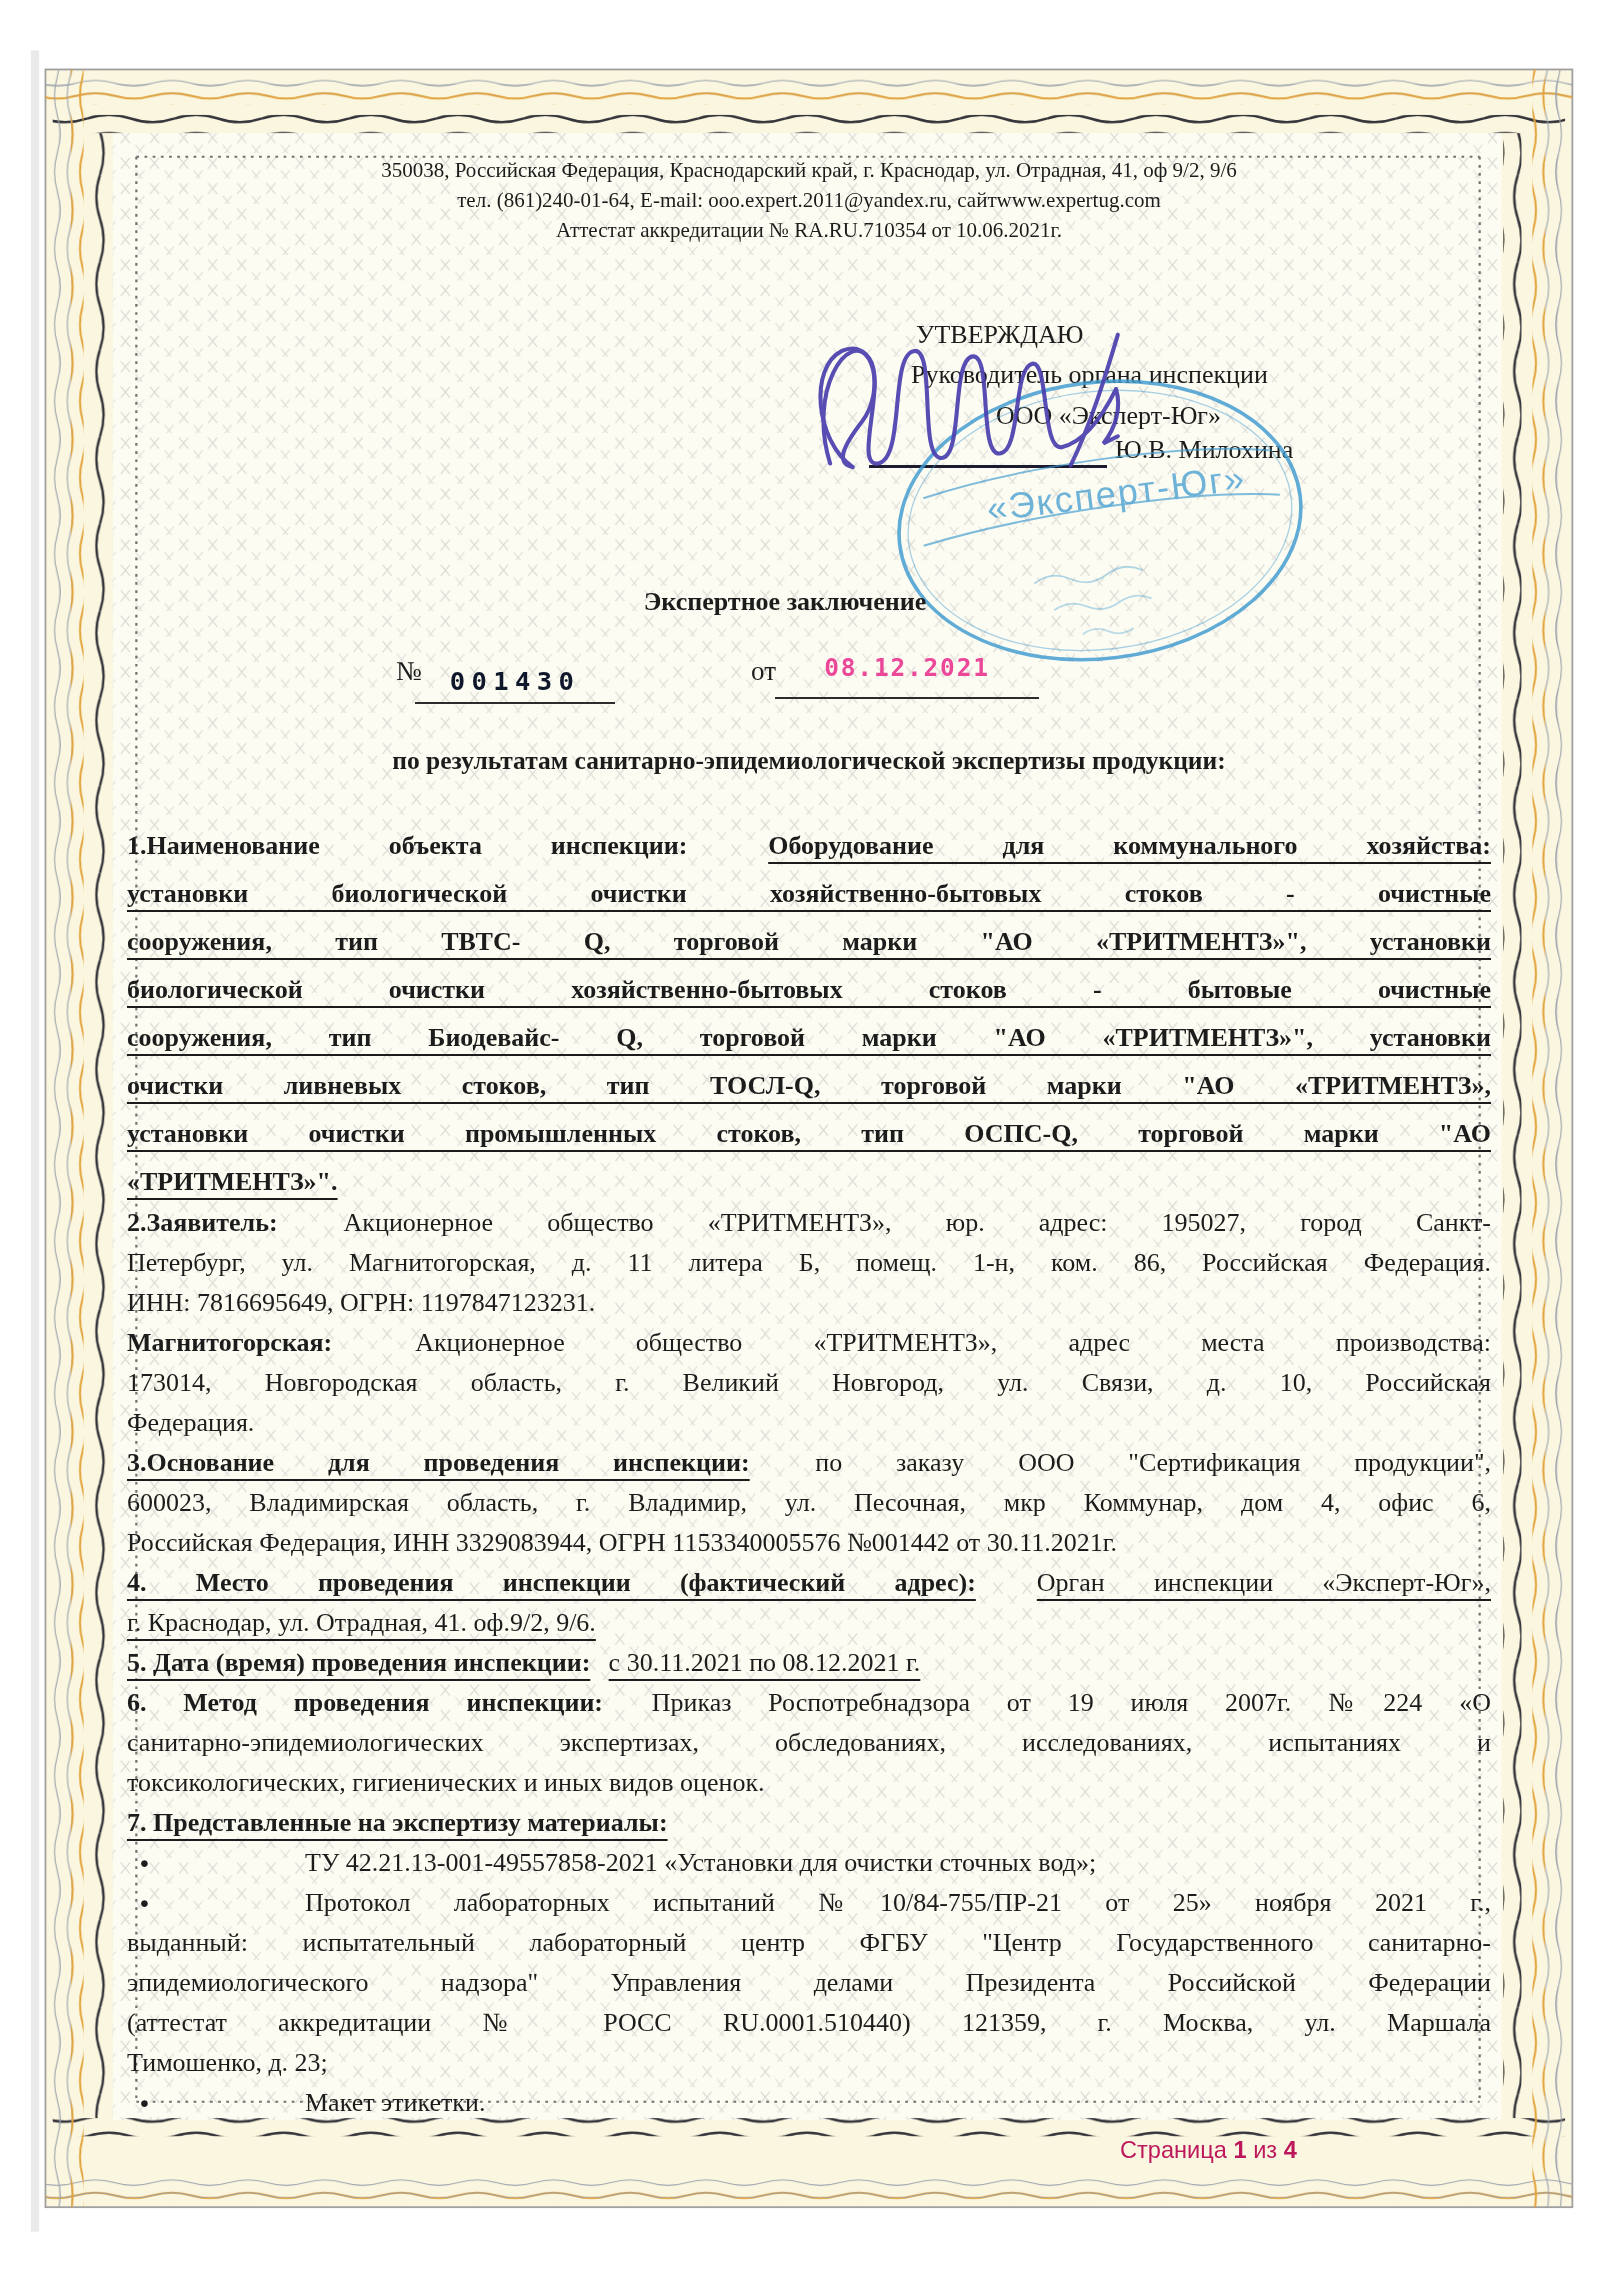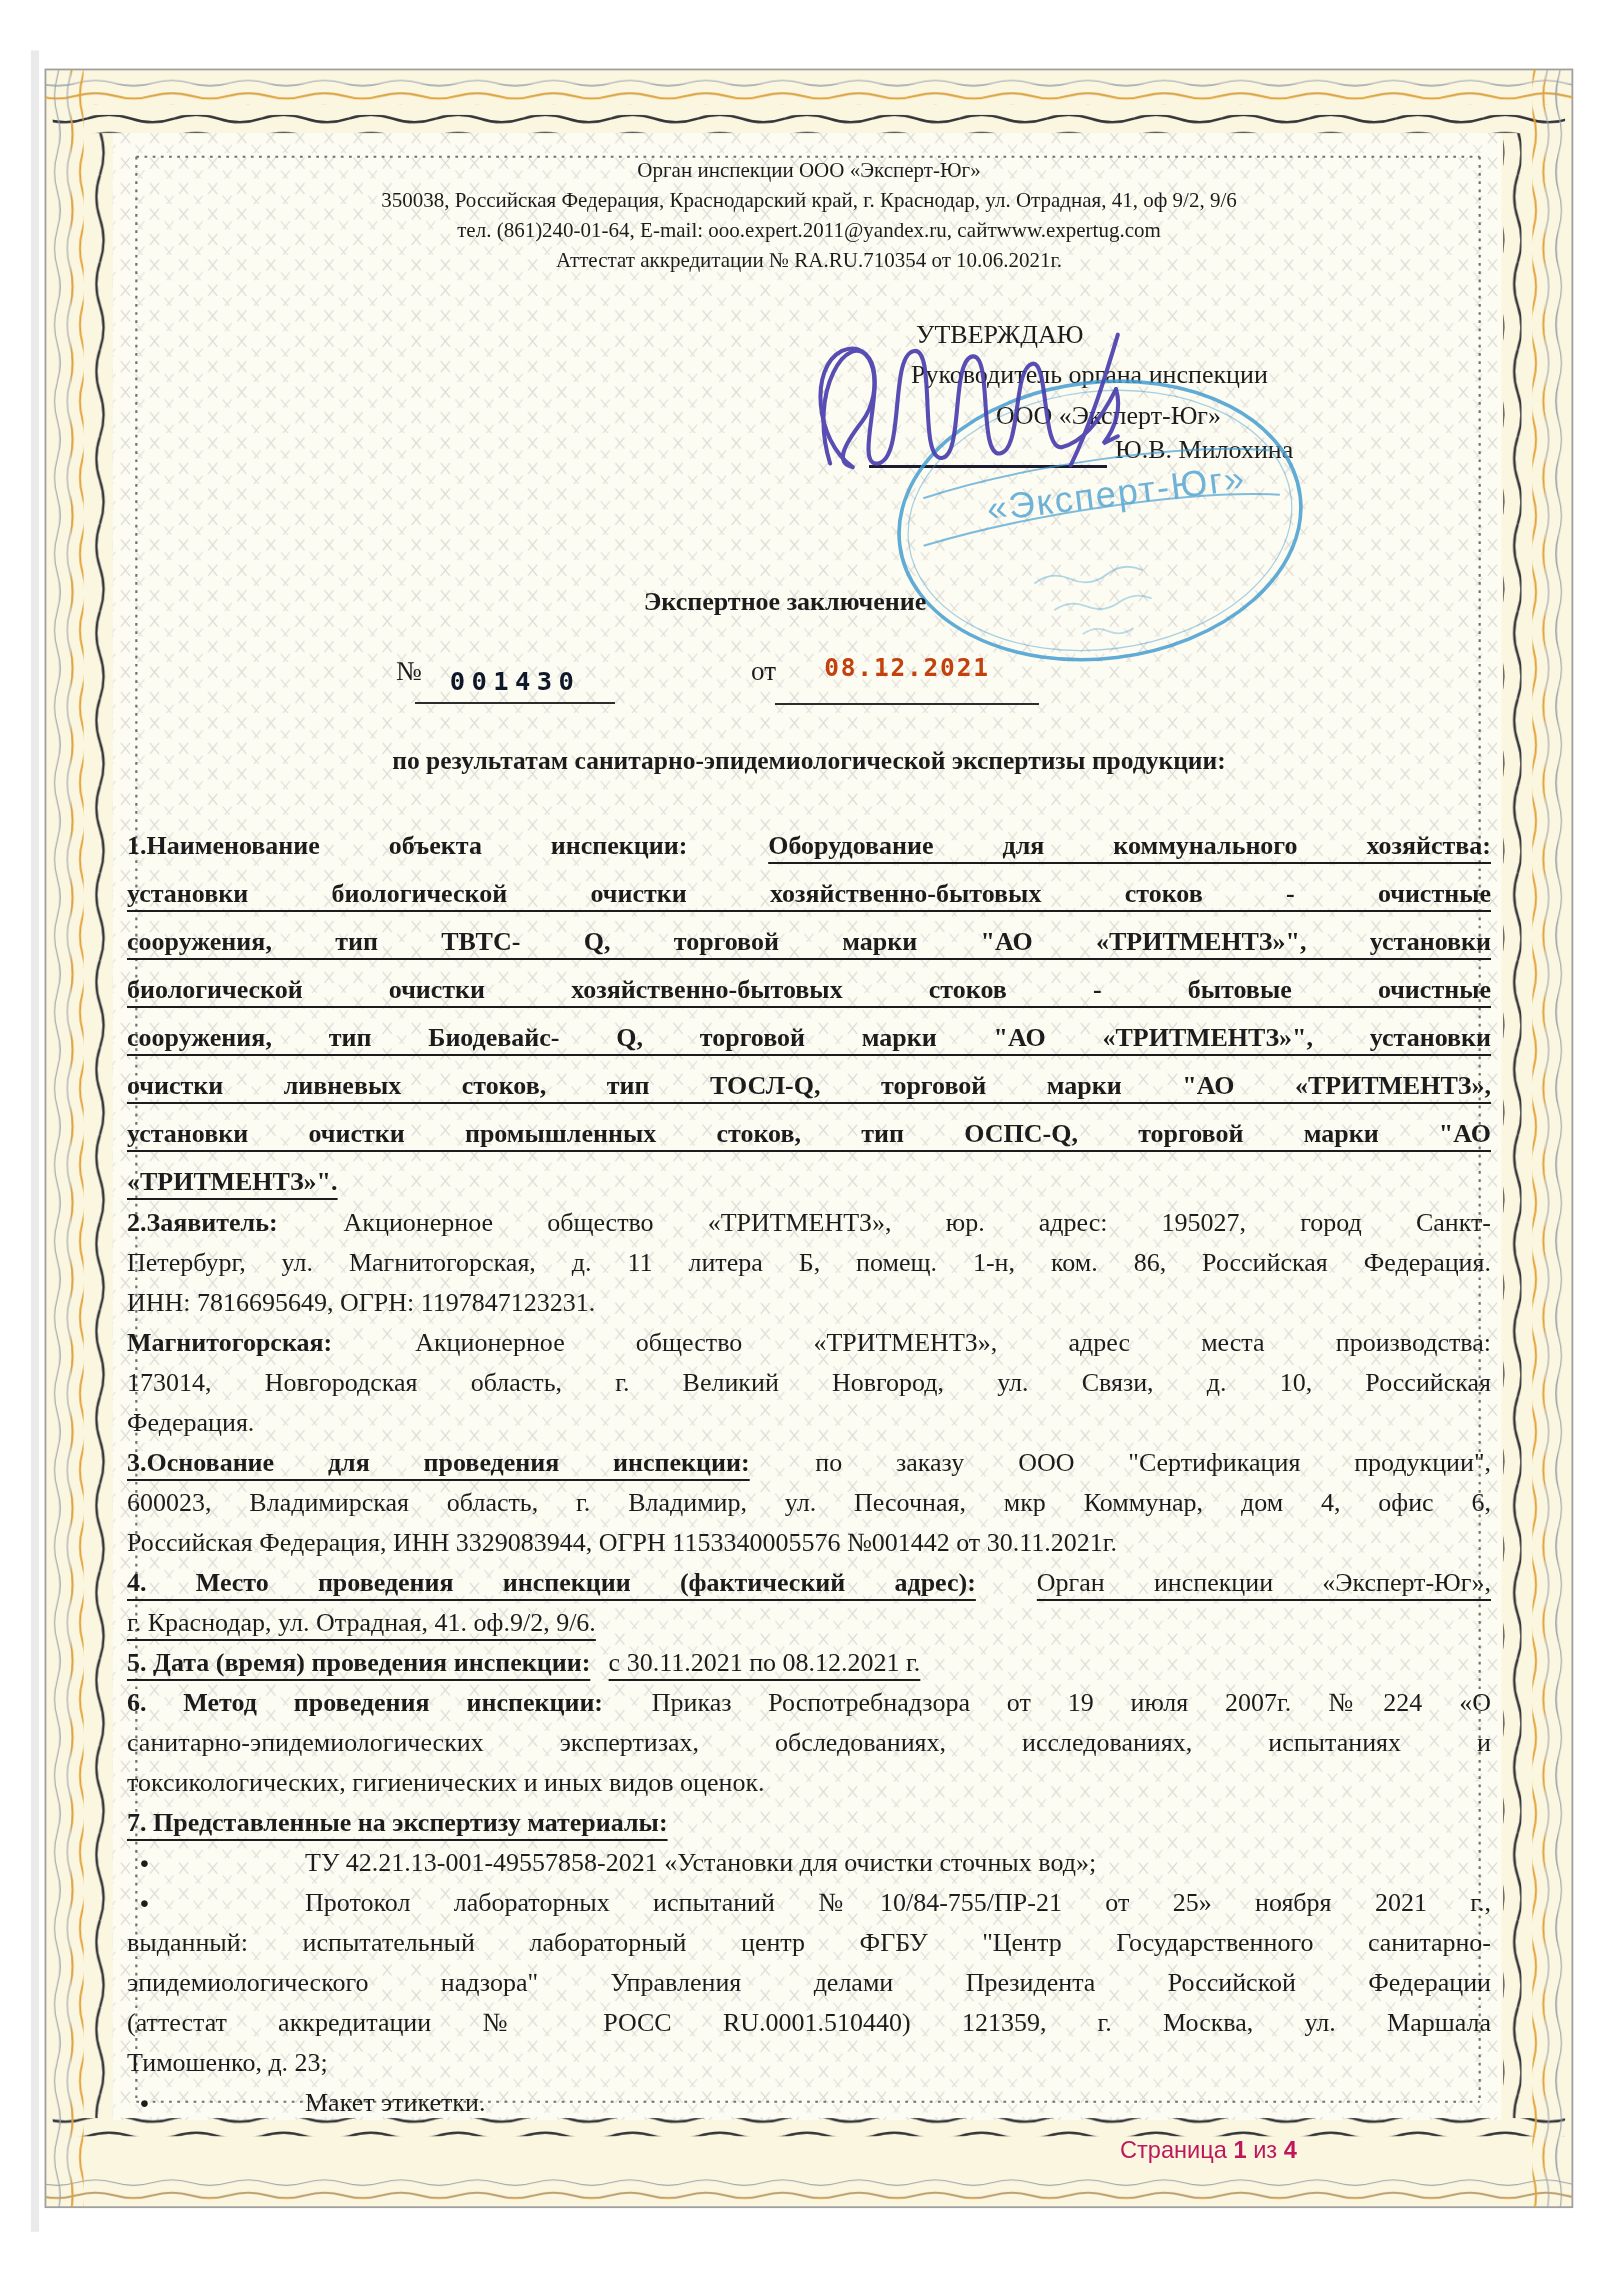--- a/index.html
+++ b/index.html
@@ -21,21 +21,21 @@
   
   .title{position:absolute;left:0;top:587px;width:1616px;box-sizing:border-box;
          padding-right:142px;text-align:center;font-weight:700;font-size:26px;margin-left:48px;}
   .no-label{position:absolute;left:396px;top:656px;font-size:27px;}
   .no-value{position:absolute;left:415px;top:666px;width:200px;text-align:center;
             font-family:"DejaVu Sans Mono",monospace;font-weight:700;font-size:25.5px;
             letter-spacing:6.4px;color:#0f172a;border-bottom:2.7px solid #2c2c2c;padding-bottom:6.4px;}
   .ot-label{position:absolute;left:751px;top:656px;font-size:27px;}
   .date-value{position:absolute;left:775px;top:653px;width:264px;text-align:center;
               font-family:"DejaVu Sans Mono",monospace;font-weight:700;font-size:24.5px;
-              letter-spacing:1.8px;color:#c2410c;border-bottom:2.7px solid #2c2c2c;padding-bottom:21px;}
+              letter-spacing:1.8px;color:#ec4899;border-bottom:2.7px solid #2c2c2c;padding-bottom:15px;}
   .subtitle{position:absolute;left:127px;top:746px;width:1364px;text-align:center;
             font-weight:700;font-size:25.5px;}
 
   
   .jl{position:relative;text-align:justify;text-align-last:justify;}
   .jl.last{text-align-last:left;}
   .jl b{margin-right:11.8px;}
   .u{text-decoration:underline;text-decoration-thickness:2.2px;text-underline-offset:8.2px;}
   .s1w{position:absolute;left:127px;top:822px;width:1364px;}
   .s1w .jl{height:48px;line-height:48px;font-weight:700;font-size:26px;}
@@ -109,21 +109,20 @@
     <g>
       <rect x="1700" y="76" width="14" height="2352" fill="url(#wgrv)"></rect>
       <rect x="1708" y="76" width="14" height="2352" fill="url(#wgrv)"></rect>
       <rect x="1686" y="76" width="14" height="2352" fill="url(#worv)"></rect>
       <rect x="1654" y="146" width="20" height="2184" fill="url(#wbkv)"></rect>
       <line x1="1628" y1="172" x2="1628" y2="2312" stroke="#707070" stroke-width="2.4" stroke-dasharray="3 6"></line>
     </g>
   </svg>
 
   <div class="header">
-    <div>Орган инспекции ООО «Эксперт-Юг»</div>
     <div>350038, Российская Федерация, Краснодарский край, г. Краснодар, ул. Отрадная, 41, оф 9/2, 9/6</div>
     <div>тел. (861)240-01-64, E-mail: ooo.expert.2011@yandex.ru, сайтwww.expertug.com</div>
     <div>Аттестат аккредитации № RA.RU.710354 от 10.06.2021г.</div>
   </div>
 
   <div class="approve-line" style="left:916px;top:320px;">УТВЕРЖДАЮ</div>
   <div class="approve-line" style="left:911px;top:360px;">Руководитель органа инспекции</div>
   <div class="approve-line" style="left:996px;top:401px;">ООО «Эксперт-Юг»</div>
   <div class="approve-line" style="left:1115px;top:435px;">Ю.В. Милохина</div>
   <div class="sig-underline"></div>

